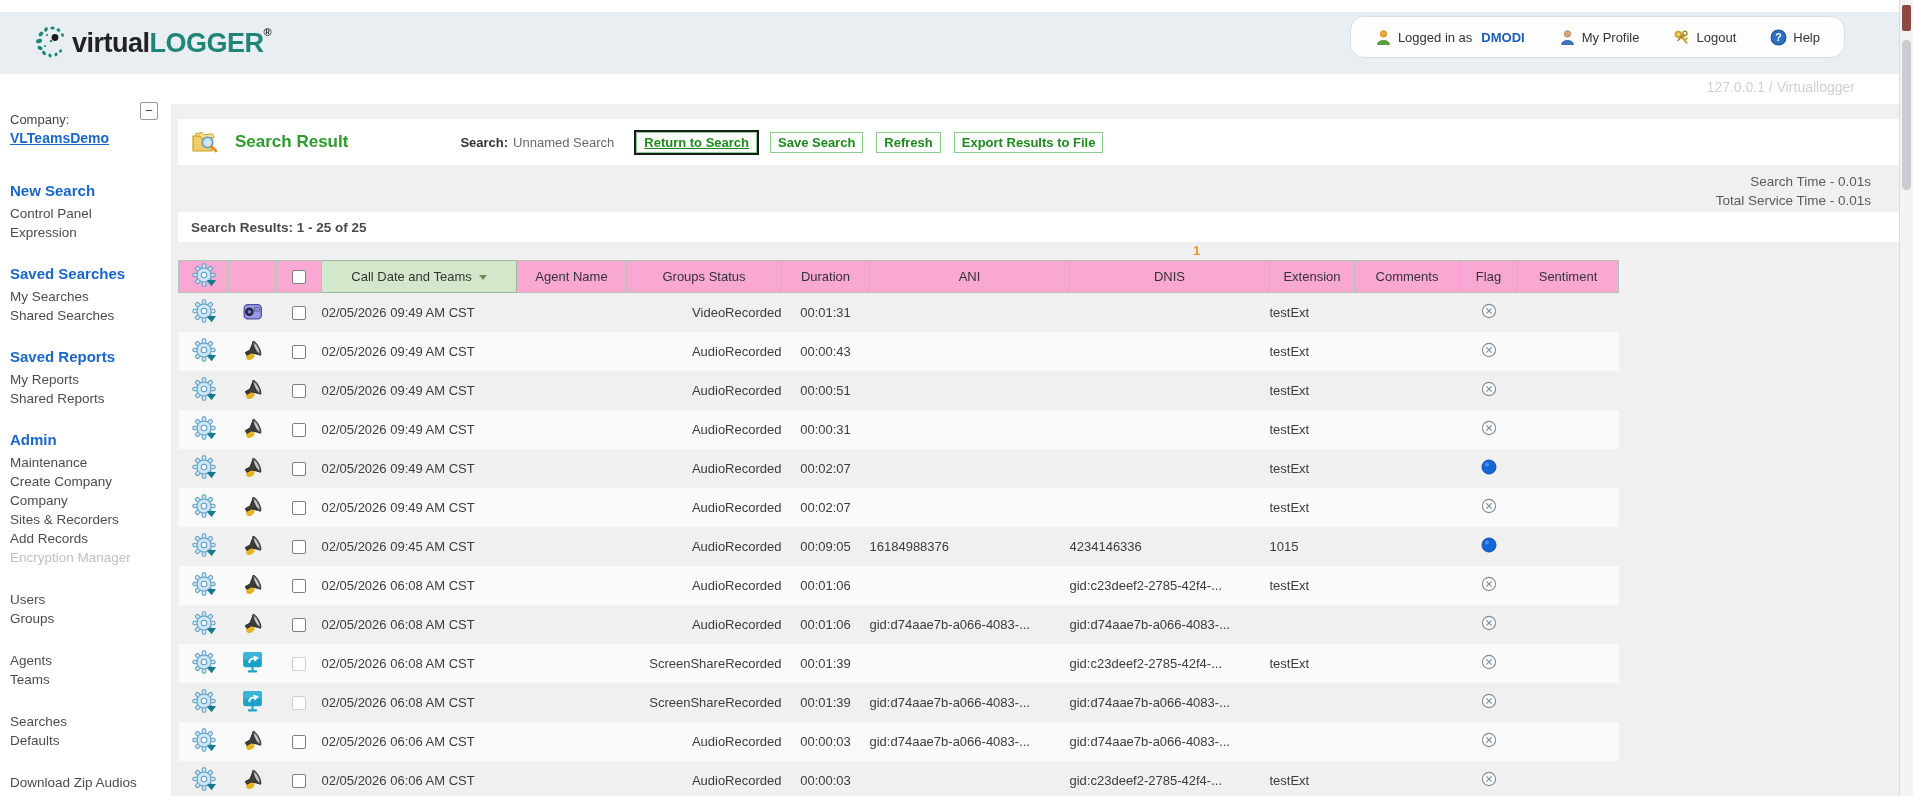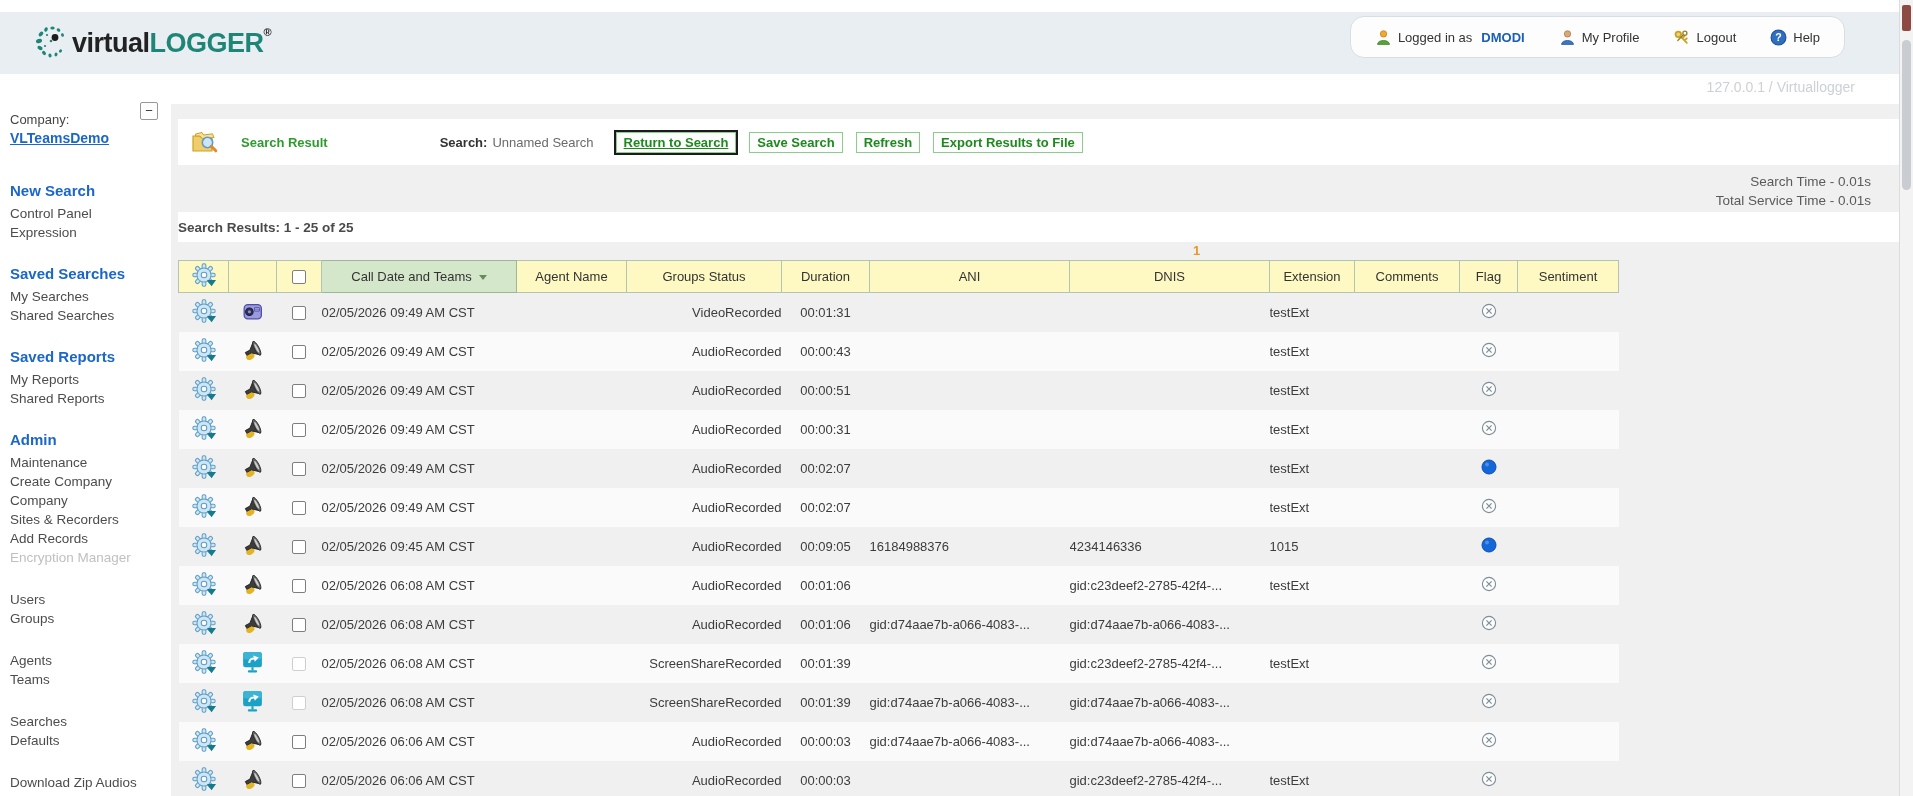--- a/index.html
+++ b/index.html
@@ -29,34 +29,34 @@
   .side-company{font-size:14px;font-weight:bold;color:#1a66c9;text-decoration:underline;cursor:pointer;display:inline-block;margin-bottom:36px;}
   .side-sec{margin-bottom:23px;}
   .side-head{font-size:15px;font-weight:bold;color:#1a66c9;margin-bottom:5px;}
   .side-link{display:block;font-size:13.5px;color:#4c4c4c;line-height:19px;text-decoration:none;cursor:pointer;}
   .side-link.disabled{color:#c0c0c0;cursor:default;}
   .collapse-btn{position:absolute;left:140px;top:-2px;width:18px;height:18px;border:1px solid #979797;background:#fdfdfd;border-radius:2px;font-size:13px;line-height:12px;color:#333;padding:0;cursor:pointer;}
 
   .content{flex:1;background:#f0f0f0;padding-top:15px;min-width:0;}
   .title-panel{height:46px;margin:0 9px 0 7px;background:#fff;display:flex;align-items:center;}
   .title-icon{width:28px;height:26px;margin-left:13px;}
-  .page-title{font-size:13px;font-weight:bold;color:#2e9b2e;margin-left:22px;}
+  .page-title{font-size:17px;font-weight:bold;color:#2e9b2e;margin-left:16px;}
   .search-label{font-size:13px;font-weight:bold;color:#333;margin-left:112px;}
   .search-name{font-size:13px;color:#6a6a6a;margin-left:5px;}
   .tb-buttons{display:flex;gap:13px;margin-left:22px;}
   .tb-btn{font-family:inherit;font-size:13px;font-weight:bold;color:#1e8a1e;background:#fdfdfd;border:1px solid #8ccc8c;padding:2px 7px;cursor:pointer;}
   .tb-btn.focused{text-decoration:underline;outline:2px solid #1b1b1b;}
   .time-band{height:47px;padding:7px 42px 0 0;text-align:right;font-size:13.5px;color:#5a5a5a;line-height:19px;box-sizing:border-box;}
-  .results-band{height:30px;margin:0 9px 0 7px;background:#fff;display:flex;align-items:center;font-size:13.5px;font-weight:bold;color:#4a4a4a;box-sizing:border-box;}
+  .results-band{height:30px;margin:0 9px 0 7px;background:#fff;display:flex;align-items:center;padding-left:13px;font-size:13.5px;font-weight:bold;color:#4a4a4a;box-sizing:border-box;}
   .pagination{height:18px;position:relative;}
   .page-num{position:absolute;left:1022px;top:1px;font-size:13px;font-weight:bold;color:#e8972e;cursor:pointer;}
 
   
   table.results{border-collapse:collapse;margin-left:7px;table-layout:fixed;width:1440px;font-size:13px;}
-  .results th{height:31px;background:#fef9c3;border:1px solid #b3c4b3;font-weight:normal;color:#333;text-align:center;padding:0;}
+  .results th{height:31px;background:#f9a8d4;border:1px solid #b3c4b3;font-weight:normal;color:#333;text-align:center;padding:0;}
   .results th.sorted{background:#d5e7cb;border-color:#9cb89c;cursor:pointer;}
   .results th.sortable{cursor:pointer;}
   .sort-arrow{display:inline-block;width:0;height:0;border-left:4px solid transparent;border-right:4px solid transparent;border-top:5px solid #6a8a5a;margin-left:7px;vertical-align:middle;}
   .results td{height:39px;padding:0;color:#3c3c3c;vertical-align:middle;}
   .results tr.odd td{background:#f0f0f0;}
   .results tr.even td{background:#fafafa;}
   .td-center{text-align:center;}
   .td-date{padding-left:14px;}
   .td-status{text-align:right;padding-right:8px;}
   .td-pad{padding-left:12px;overflow:hidden;white-space:nowrap;text-overflow:ellipsis;}

